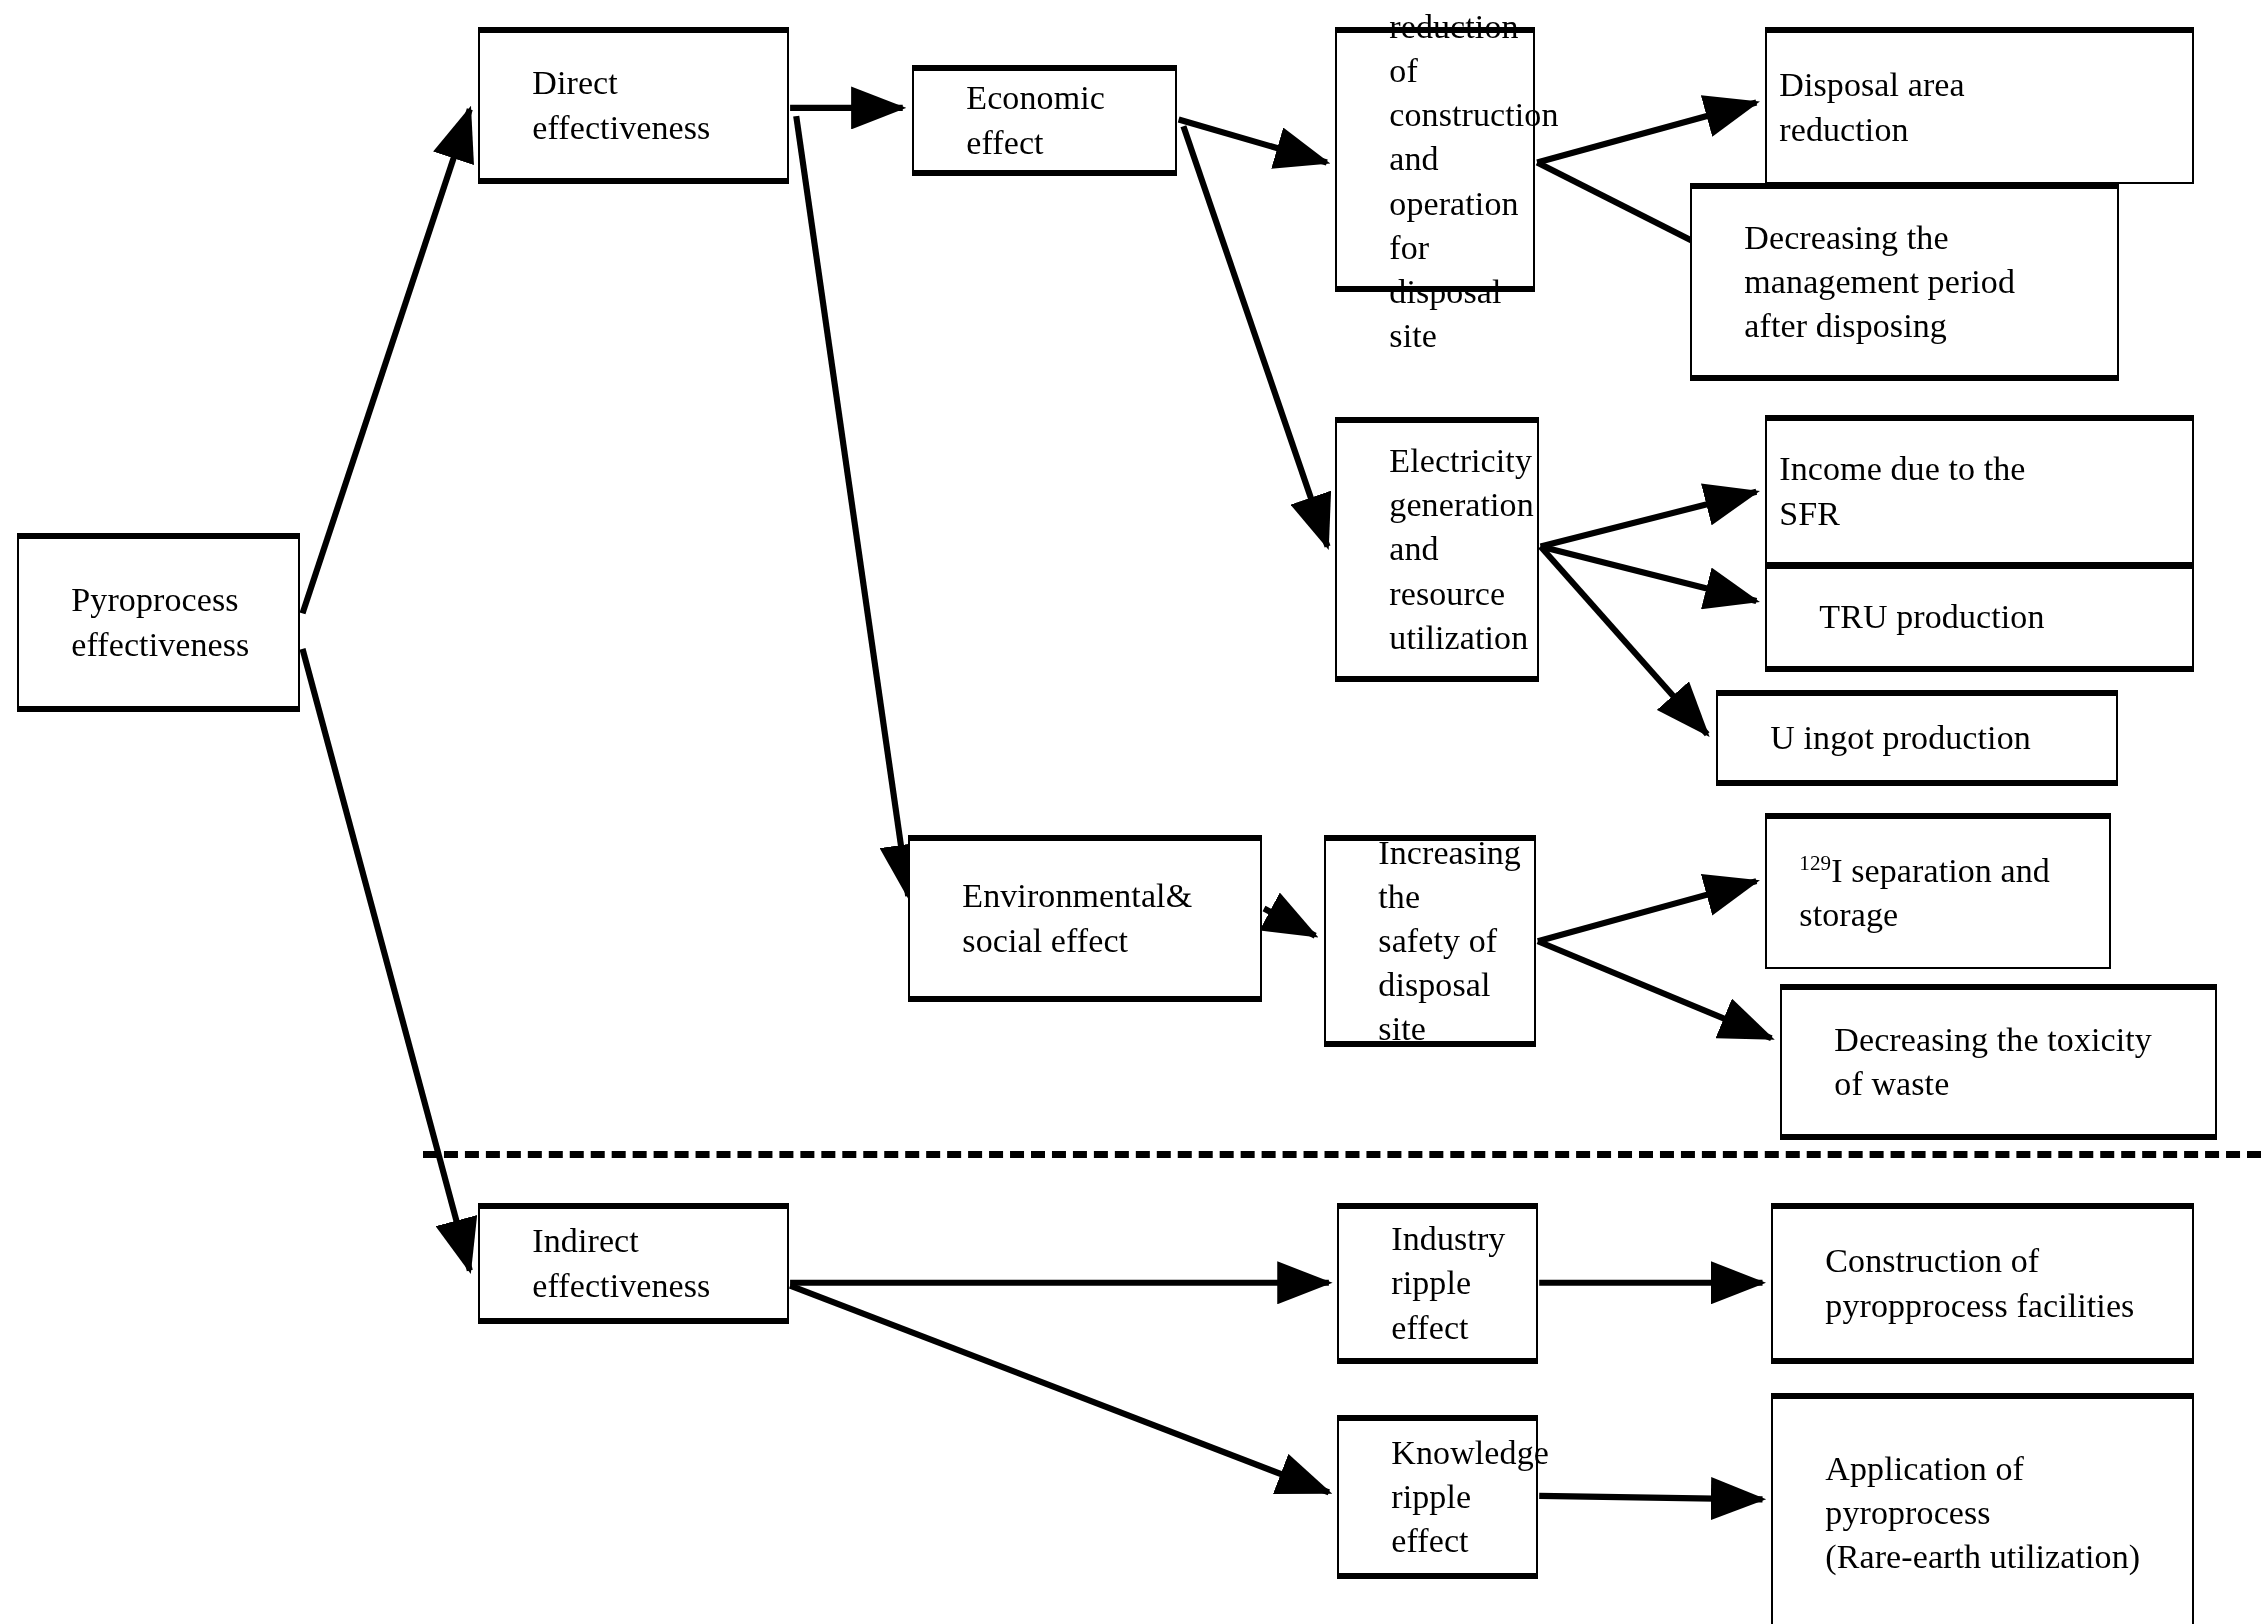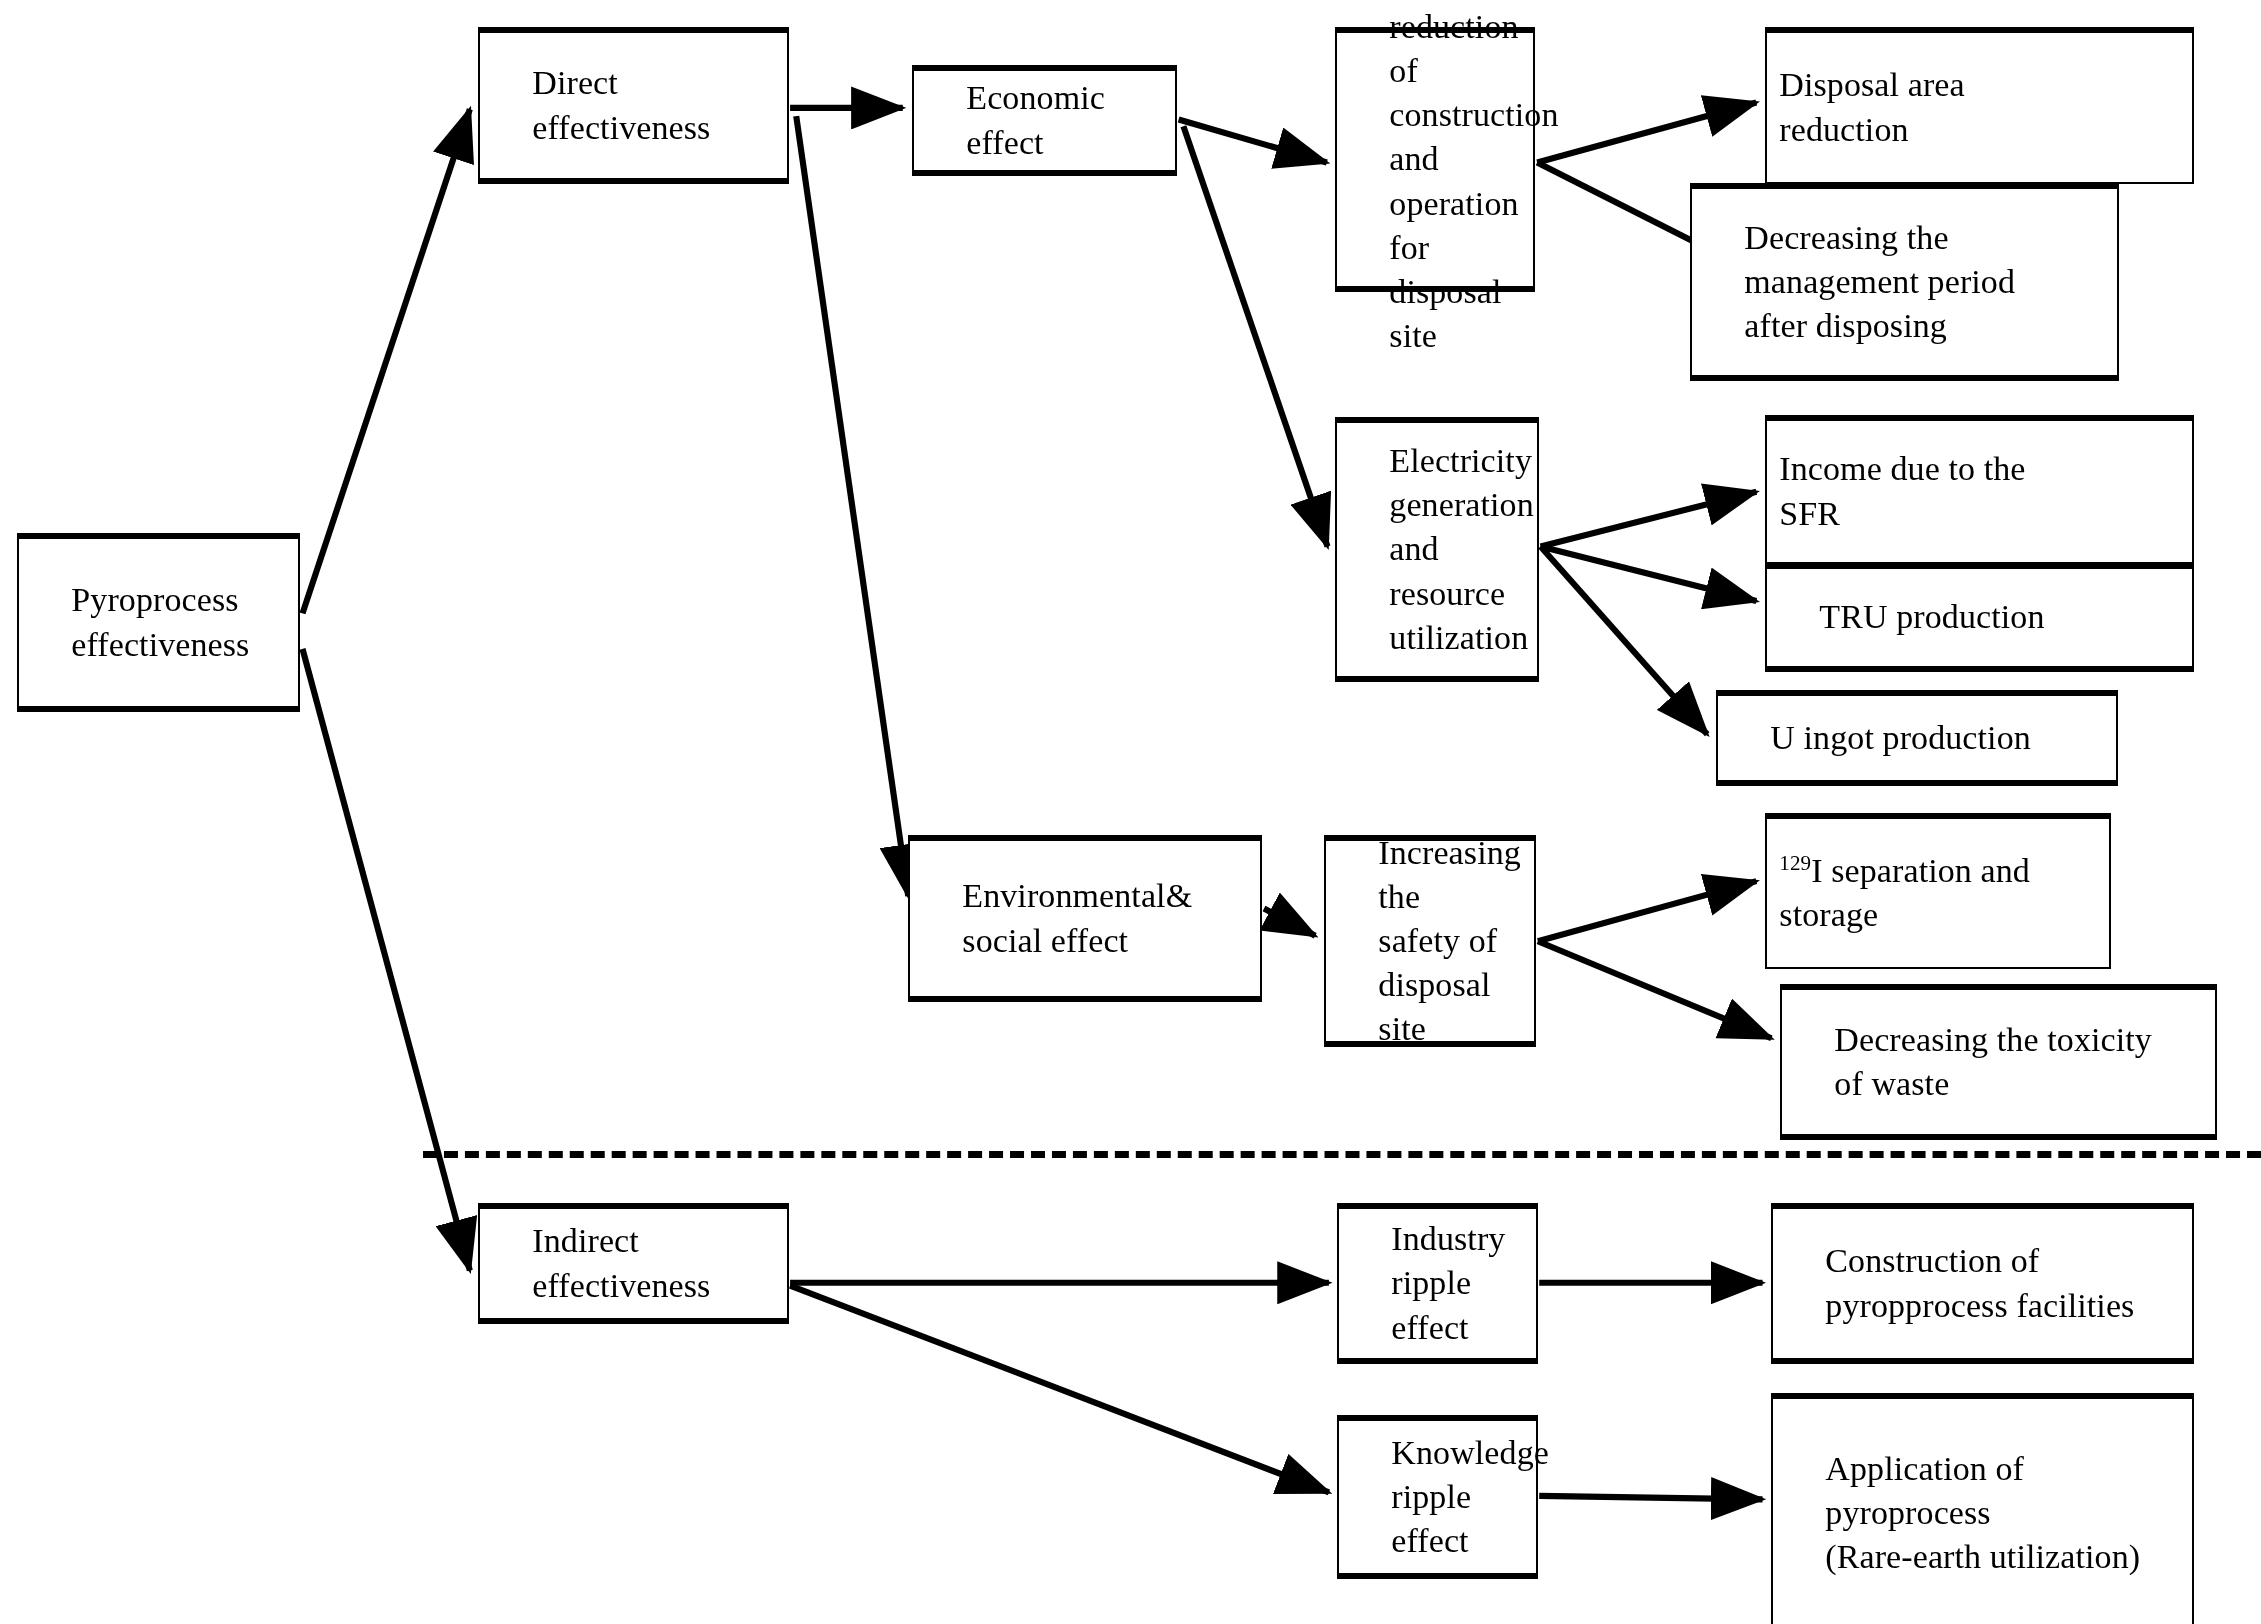--- a/index.html
+++ b/index.html
@@ -150,21 +150,21 @@
       <div class="node heavy-top" style="left: 1765px; top: 415px; width: 429px; height: 149px;">
         <span class="txt">Income due to the
 SFR</span>
       </div>
       <div class="node heavy" style="left: 1765px; top: 563px; width: 429px; height: 109px;">
         <span class="txt">TRU production</span>
       </div>
       <div class="node heavy" style="left: 1716px; top: 690px; width: 402px; height: 96px;">
         <span class="txt">U ingot production</span>
       </div>
-      <div class="node heavy-top" style="left: 1765px; top: 813px; width: 346px; height: 156px;">
+      <div class="node heavy-top" style="left: 1765px; top: 813px; width: 346px; height: 156px; padding-left: 20px;">
         <span class="txt"><sup>129</sup>I separation and
 storage</span>
       </div>
       <div class="node heavy" style="left: 1780px; top: 968px; width: 437px; height: 156px; margin-top: 16px;">
         <span class="txt">Decreasing the toxicity
 of waste</span>
       </div>
       <div class="node heavy" style="left: 1771px; top: 1203px; width: 423px; height: 161px;">
         <span class="txt">Construction of
 pyropprocess facilities</span>

